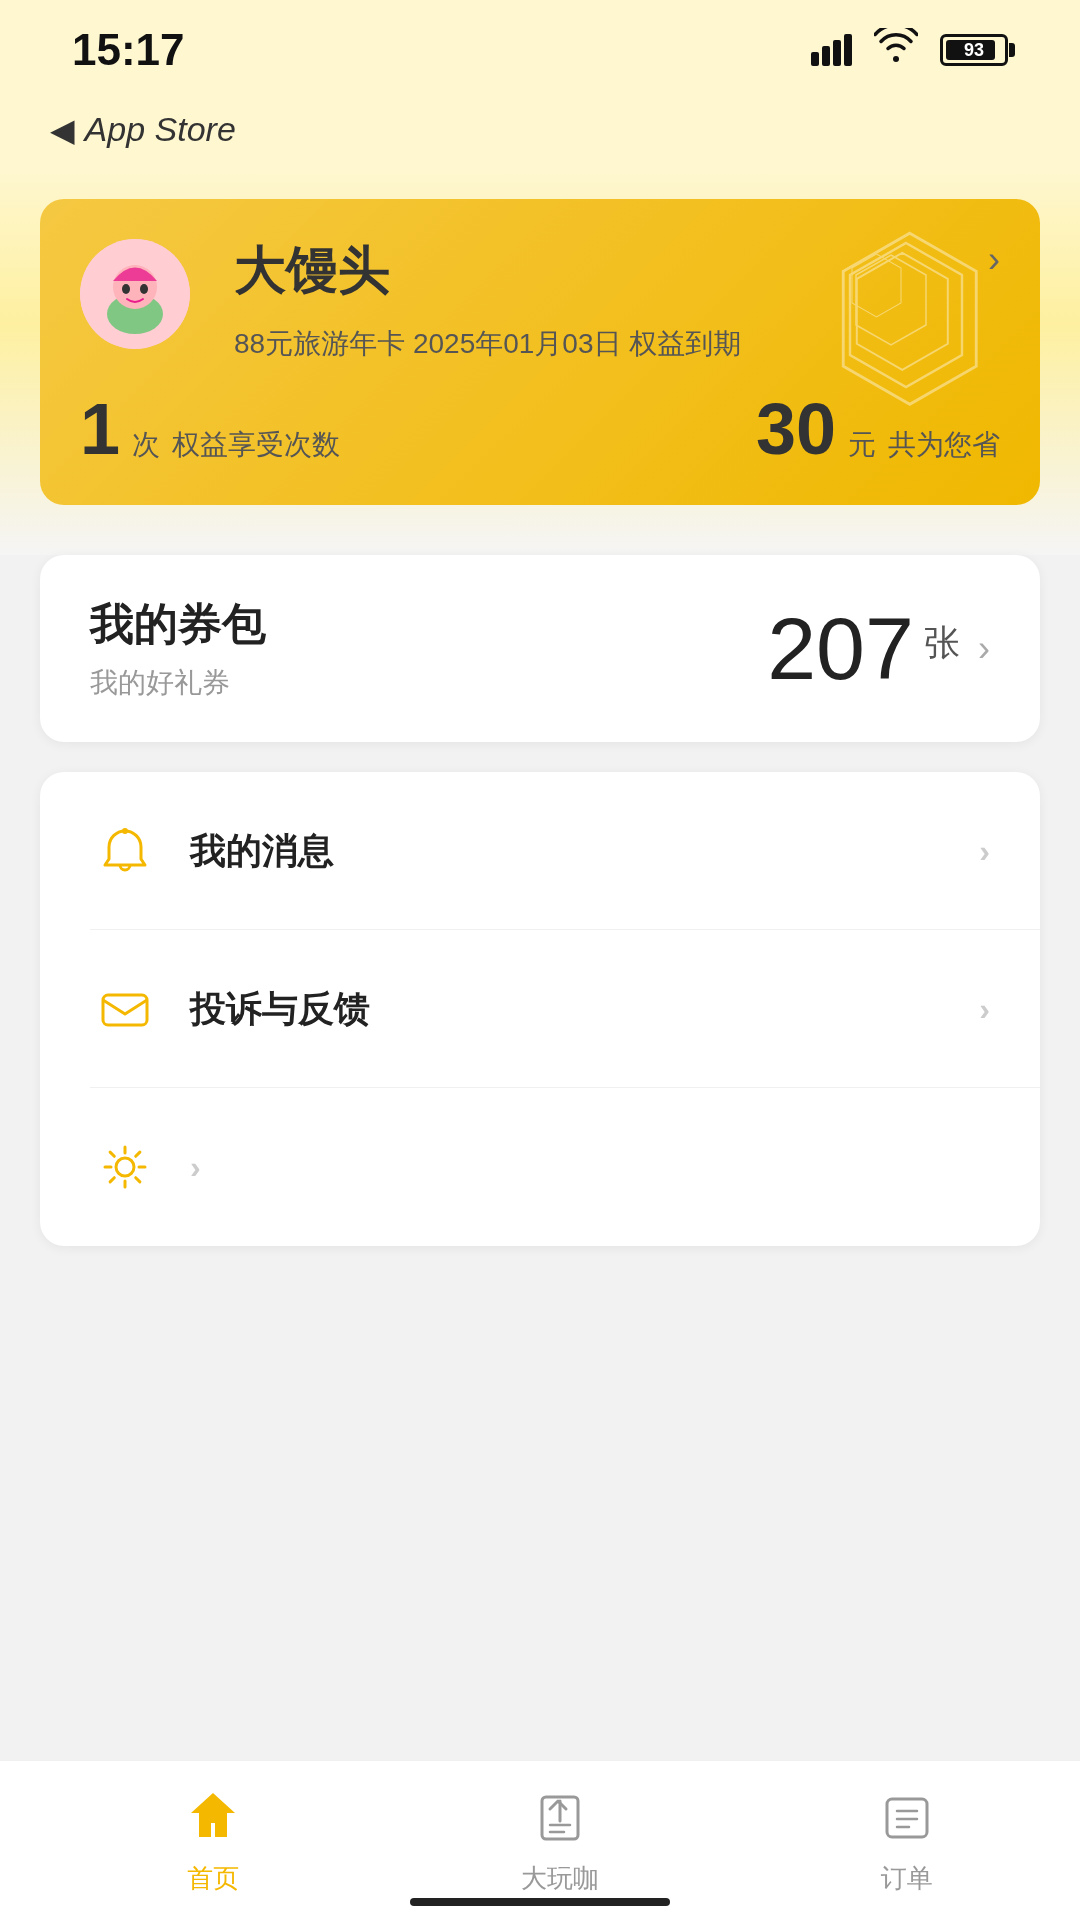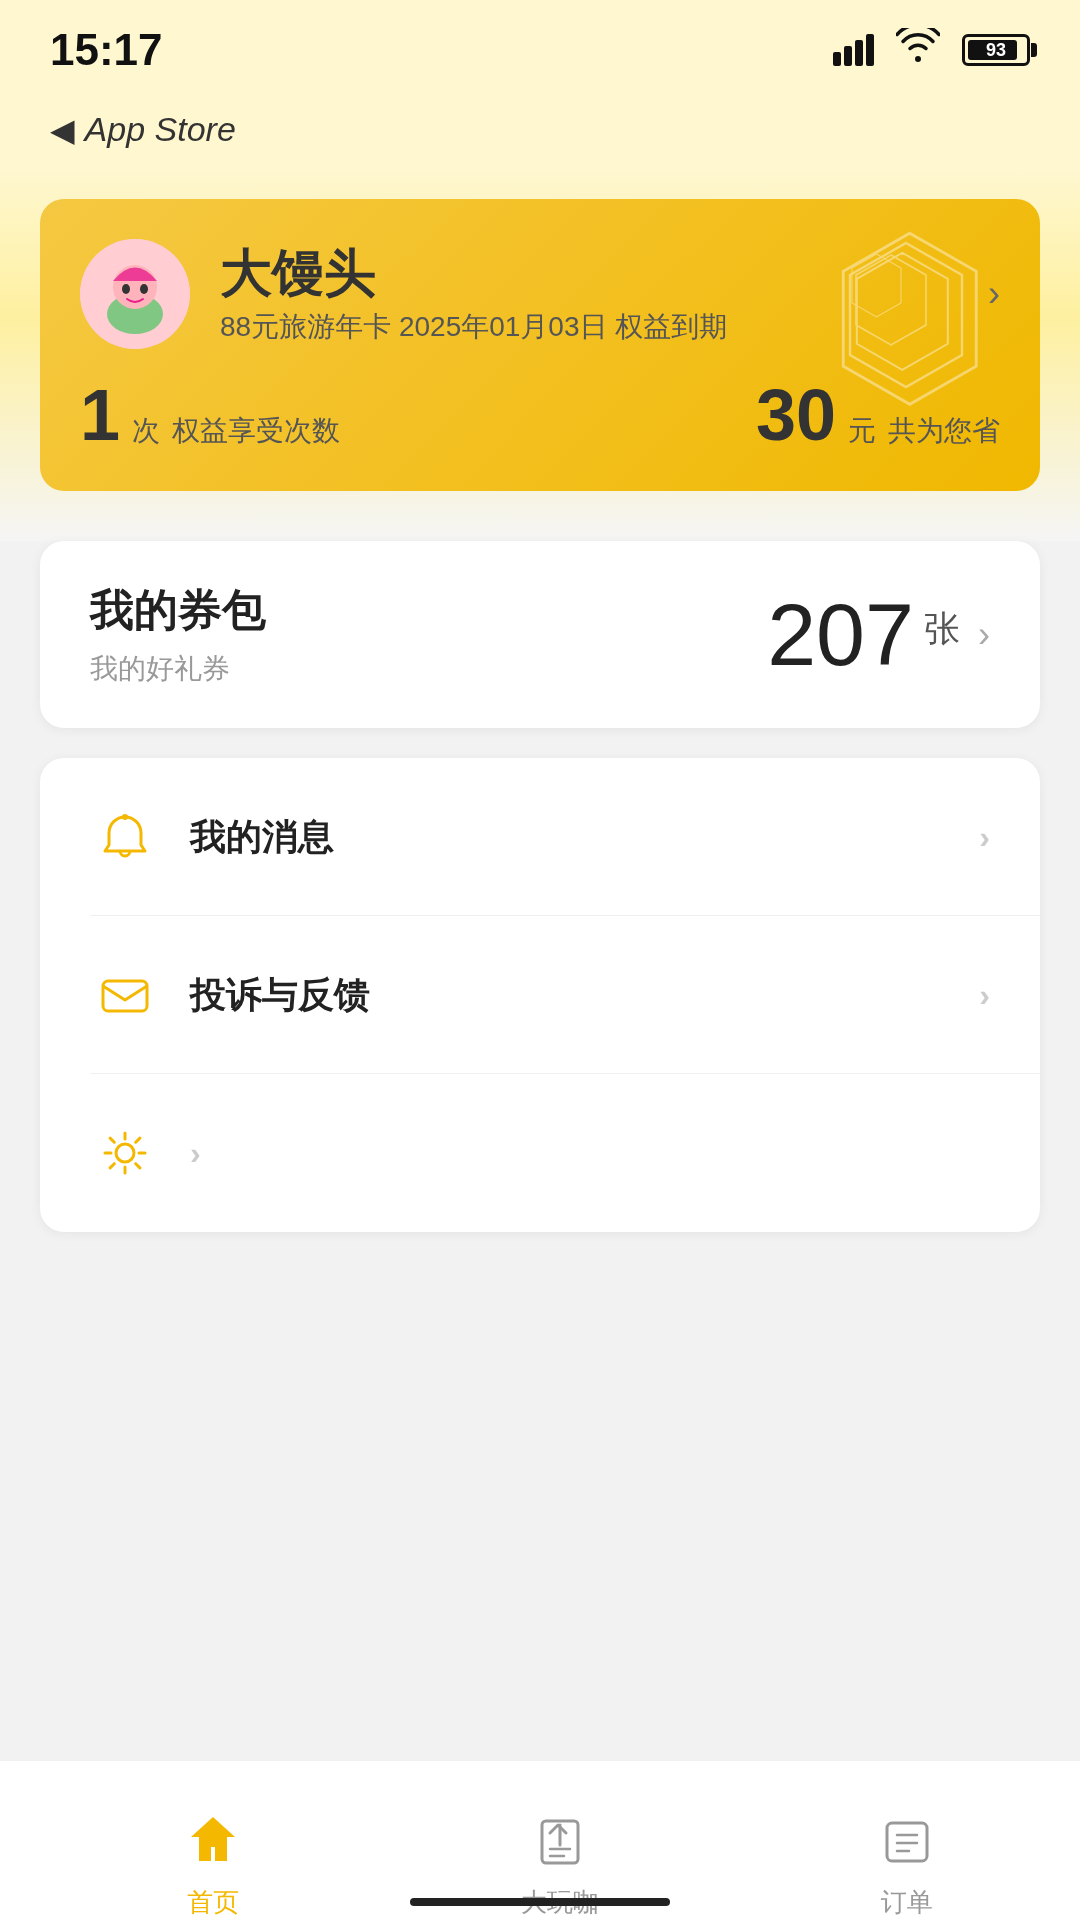--- a/index.html
+++ b/index.html
@@ -14,21 +14,21 @@
     }
 
     
     .status-bar {
       width: 100%;
       height: 100px;
       background: #fef7d0;
       display: flex;
       align-items: center;
       justify-content: space-between;
-      padding: 0 50px;
+      padding: 0 72px;
     }
     .status-left {
       display: flex;
       flex-direction: column;
       gap: 4px;
     }
     .status-time {
       font-size: 44px;
       font-weight: 600;
       color: #111;
@@ -132,22 +132,22 @@
       top: 20px;
       opacity: 0.4;
     }
     .hexagon-outline {
       stroke: white;
       stroke-width: 3;
       fill: none;
     }
     .user-info-row {
       display: flex;
-      align-items: center;
-      gap: 30px;
+      align-items: flex-start;
+      gap: 44px;
       position: relative;
       z-index: 1;
     }
     .avatar {
       width: 110px;
       height: 110px;
       border-radius: 50%;
       background: #ffcdd2;
       overflow: hidden;
       flex-shrink: 0;
@@ -164,21 +164,21 @@
     }
     .user-name {
       font-size: 52px;
       font-weight: 700;
       color: #333;
       line-height: 1.2;
     }
     .user-subtitle {
       font-size: 28px;
       color: #555;
-      margin-top: 4px;
+      margin-top: 24px;
     }
     .card-arrow {
       font-size: 36px;
       color: #666;
     }
 
     
     .stats-row {
       display: flex;
       justify-content: space-between;
@@ -304,21 +304,21 @@
 
     
     .bottom-nav {
       position: absolute;
       bottom: 0;
       left: 0;
       right: 0;
       height: 160px;
       background: white;
       display: flex;
-      align-items: flex-end;
+      align-items: flex-start;
       padding-top: 20px;
       border-top: 1px solid #f0f0f0;
       padding-left: 40px;
     }
     .nav-item {
       flex: 1;
       display: flex;
       flex-direction: column;
       align-items: center;
       gap: 8px;

